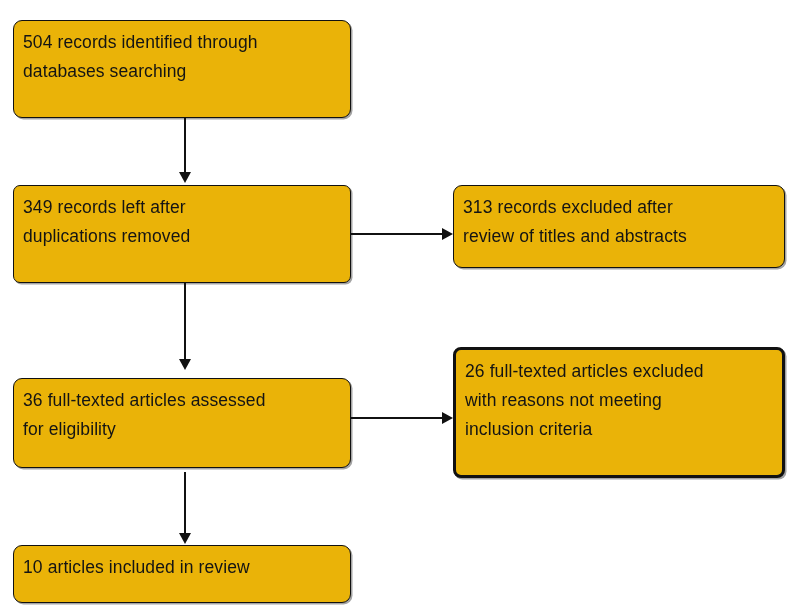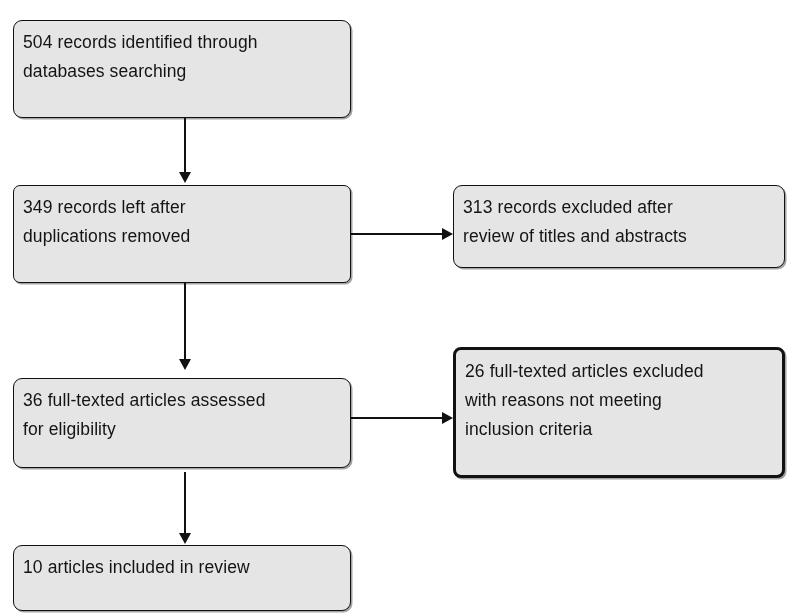--- a/index.html
+++ b/index.html
@@ -13,21 +13,21 @@
   #flow-canvas {
     position: relative;
     width: 800px;
     height: 613px;
     background: #ffffff;
     overflow: hidden;
   }
   .flow-box {
     position: absolute;
     box-sizing: border-box;
-    background: #e5e5e5;
+    background: #eab308;
     border: 1.6px solid #111111;
     border-radius: 9px;
     padding: 7px 10px 0 9px;
     font-size: 17.5px;
     line-height: 29px;
     color: #141414;
     letter-spacing: 0.1px;
     white-space: pre-line;
     box-shadow: 1.5px 1.5px 0 rgba(90,90,90,0.55);
   }
@@ -93,15 +93,15 @@
   <div class="conn-h" style="left:351px; top:417px; width:93px;"></div>
   <div class="arrow-right" style="left:442px; top:412px;"></div>
 
   <div class="flow-box thick" style="left:453px; top:347px; width:332px; height:131px;">26 full-texted articles excluded
 with reasons not meeting
 inclusion criteria</div>
 
   <div class="conn-v" style="left:184px; top:472px; height:63px;"></div>
   <div class="arrow-down" style="left:179px; top:533px;"></div>
 
-  <div class="flow-box" style="left:13px; top:545px; width:338px; height:66px;">10 articles included in review</div>
+  <div class="flow-box" style="left:13px; top:545px; width:338px; height:58px;">10 articles included in review</div>
 
 </div>
 
 </body></html>

